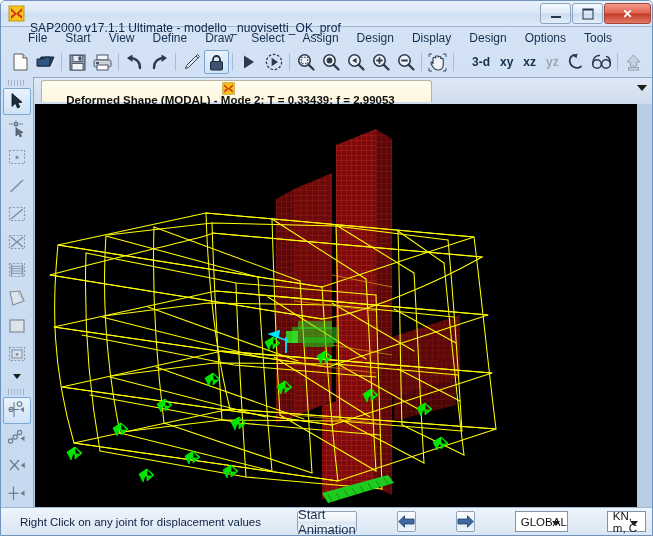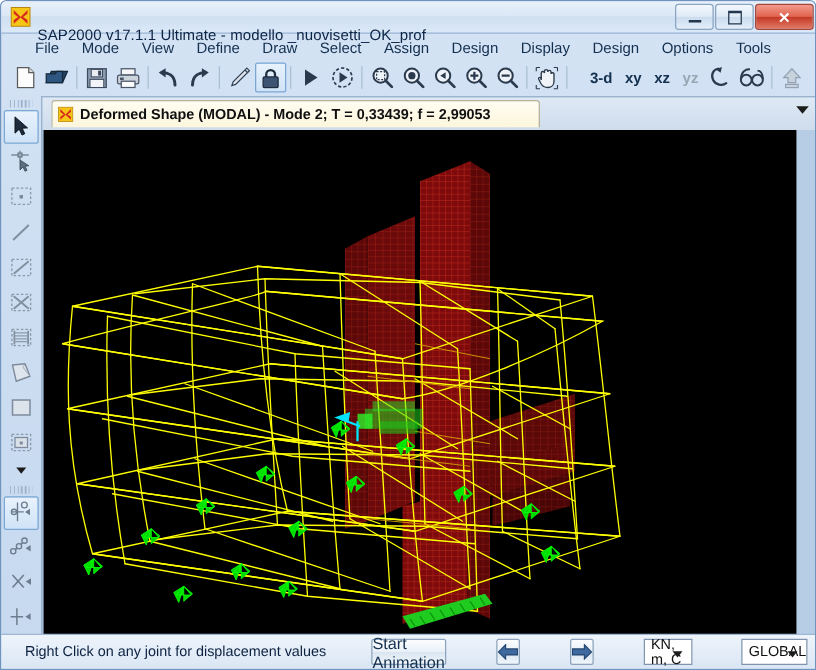--- a/index.html
+++ b/index.html
@@ -171,20 +171,21 @@
     position: absolute; left: 7px; top: 2px;
     height: 22px;
     background: linear-gradient(to bottom,#fffdf2,#fdf6dd);
     border: 1px solid #b9b49a;
     border-bottom: none;
     border-radius: 3px 3px 0 0;
     display: flex; align-items: center;
     padding: 0 16px 0 4px;
     box-sizing: border-box;
     min-width: 391px;
+    flex-direction: column;
   }
   .doctab .tabicon { width: 13px; height: 13px; margin-right: 5px; flex:0 0 auto;}
   .doctab .tablabel {
     font-size: 11.5px; font-weight: bold; color: #101010;
     white-space: nowrap;
   }
   .tabdropdown {
     position: absolute; right: 8px; top: 7px;
     width: 0; height: 0;
     border-left: 5px solid transparent;
@@ -273,21 +274,21 @@
         <span class="max-sq"></span>
       </div>
       <div class="wbtn close">
         <span class="glyph">✕</span>
       </div>
     </div>
   </div>
 
   <div class="menubar">
     <div class="menu-item">File</div>
-    <div class="menu-item">Mode</div>
+    <div class="menu-item">Start</div>
     <div class="menu-item">View</div>
     <div class="menu-item">Define</div>
     <div class="menu-item">Draw</div>
     <div class="menu-item">Select</div>
     <div class="menu-item">Assign</div>
     <div class="menu-item">Design</div>
     <div class="menu-item">Display</div>
     <div class="menu-item">Design</div>
     <div class="menu-item">Options</div>
     <div class="menu-item">Tools</div>
@@ -755,23 +756,23 @@
       <svg class="arrow-left" width="17" height="13" viewBox="0 0 17 13">
         <path d="M6.5 0.8 L0.8 6.5 L6.5 12.2 V8.9 H16 V4.1 H6.5 Z" fill="#3f6aa0" stroke="#24456f" stroke-width="0.9"></path>
       </svg>
     </div>
     <div class="sbtn arrow">
       <svg class="arrow-right" width="17" height="13" viewBox="0 0 17 13">
         <path d="M10.5 0.8 L16.2 6.5 L10.5 12.2 V8.9 H1 V4.1 H10.5 Z" fill="#3f6aa0" stroke="#24456f" stroke-width="0.9"></path>
       </svg>
     </div>
 
+    <div class="scombo global">
+      <span>GLOBAL</span>
+      <span class="arrow-d"></span>
+    </div>
     <div class="scombo units">
       <span>KN, m, C</span>
       <span class="arrow-d"></span>
     </div>
-    <div class="scombo global">
-      <span>GLOBAL</span>
-      <span class="arrow-d"></span>
-    </div>
   </div>
 
 </div>
 
 </body></html>

